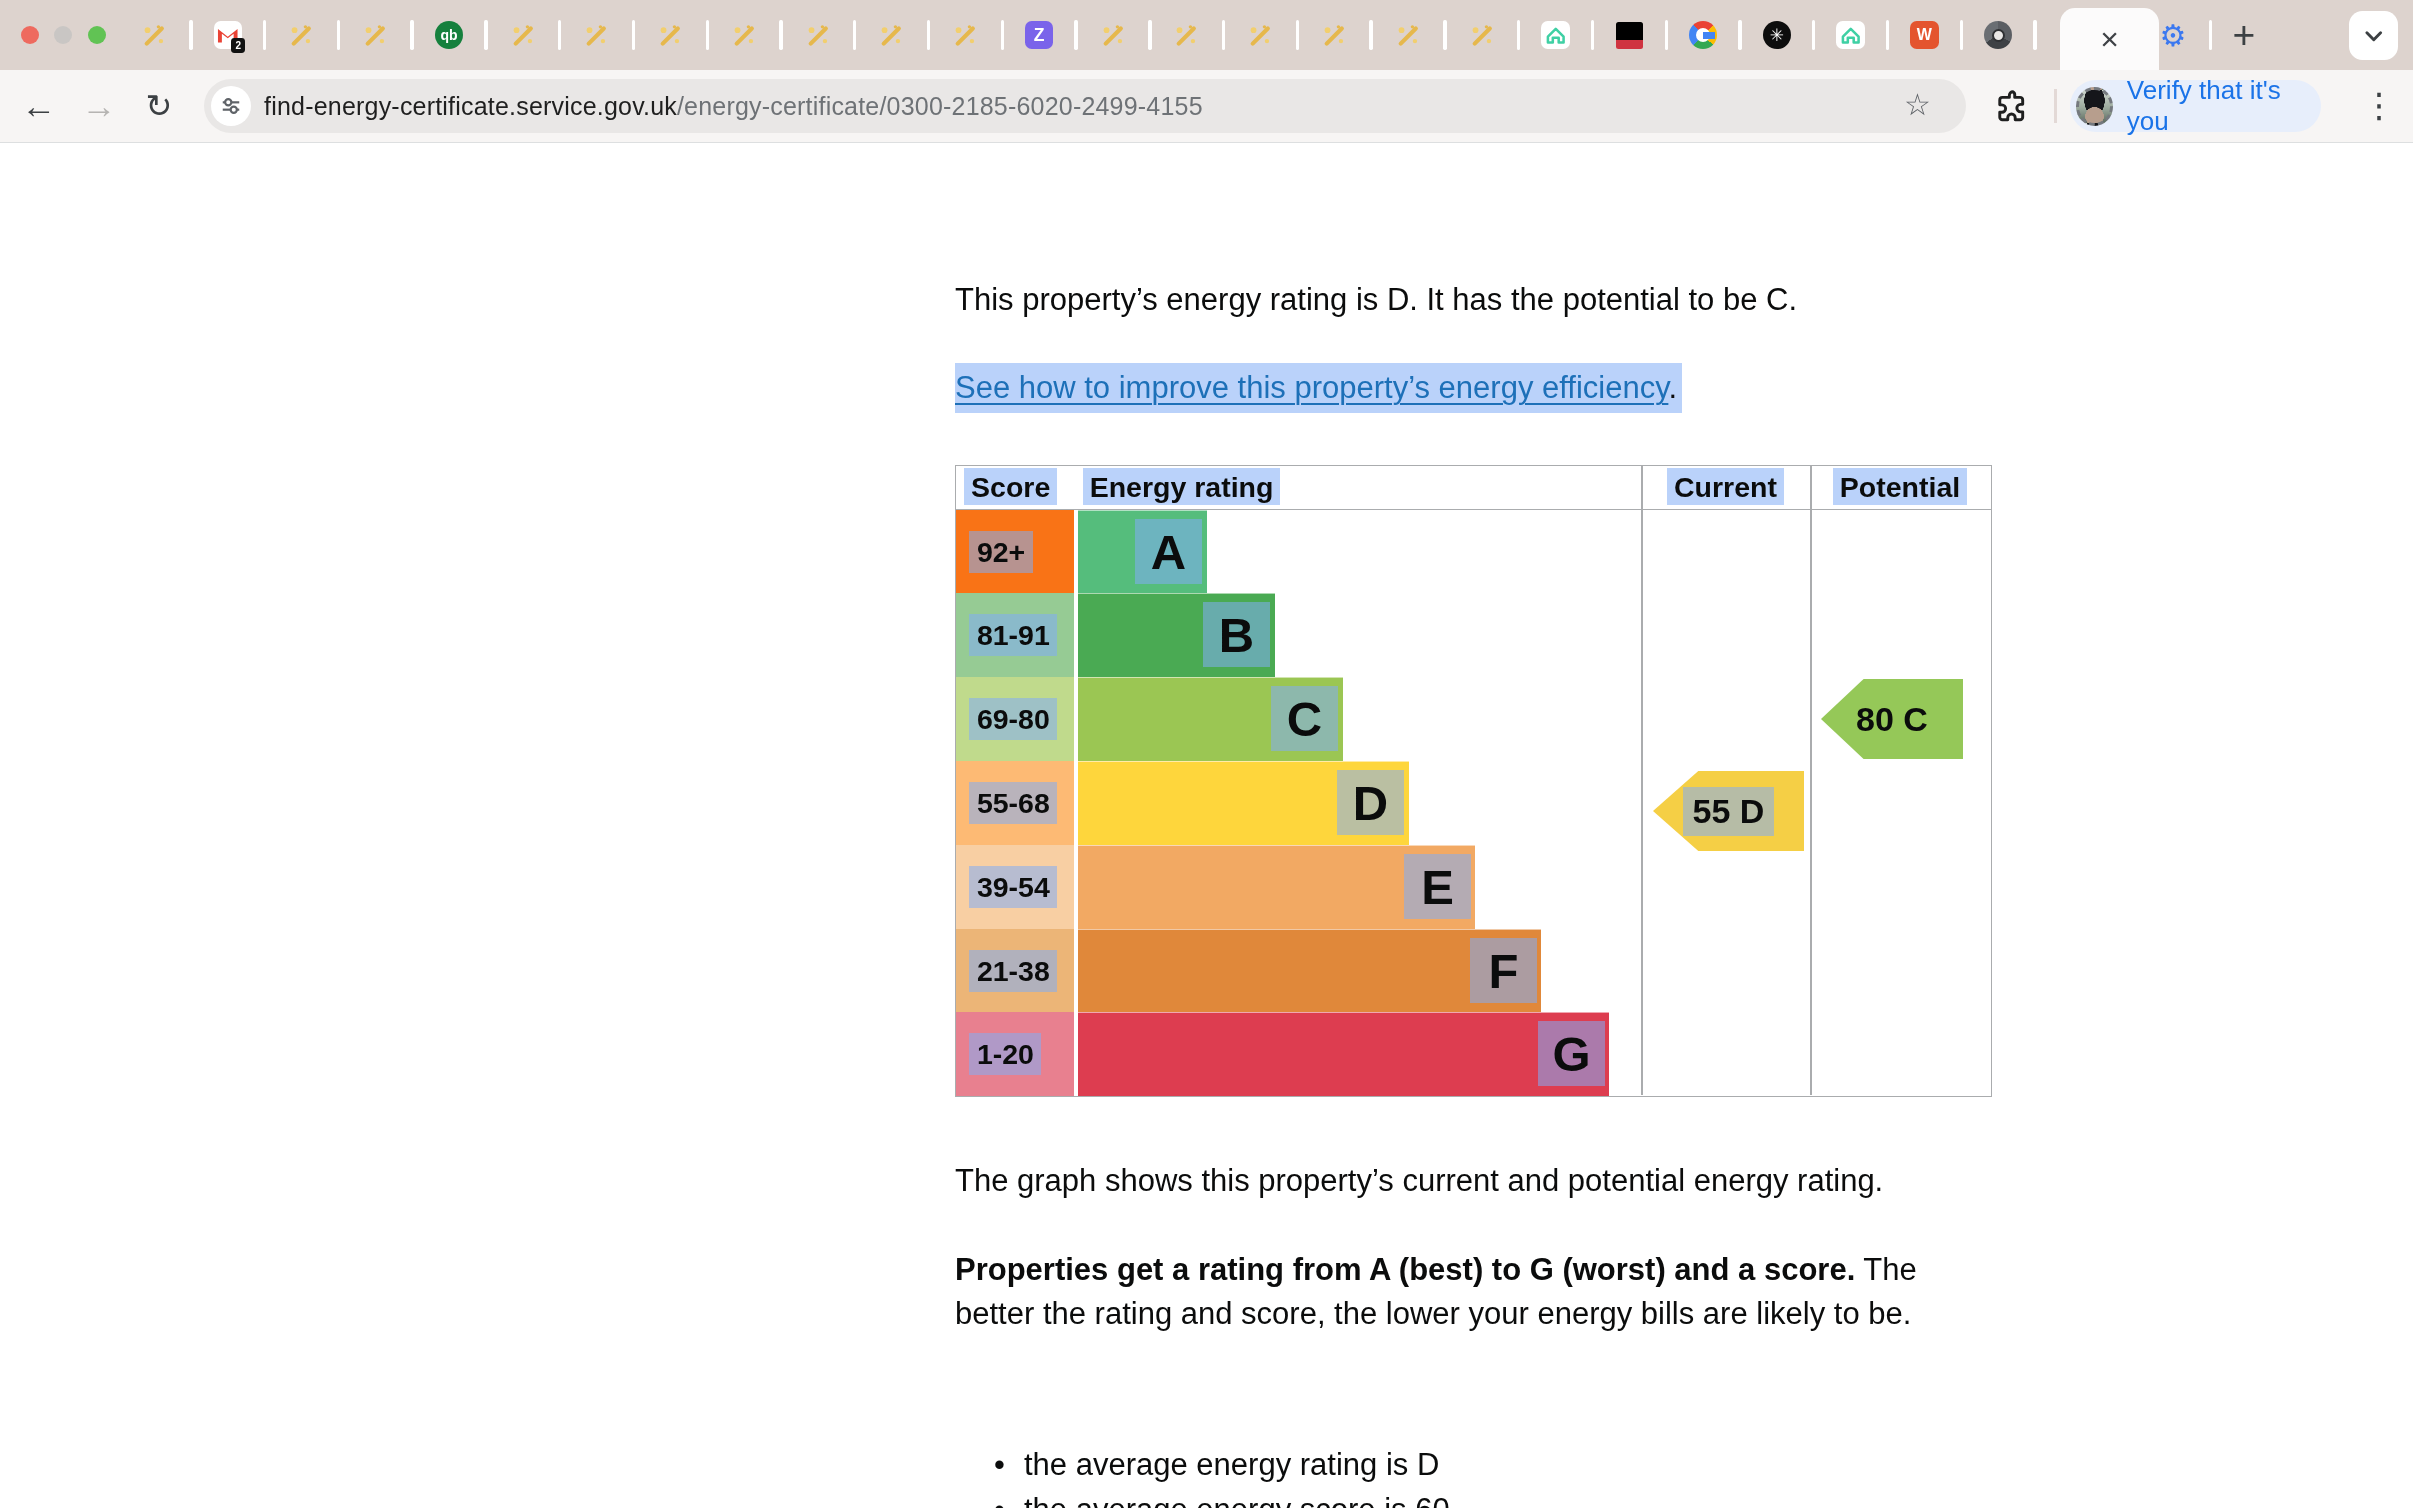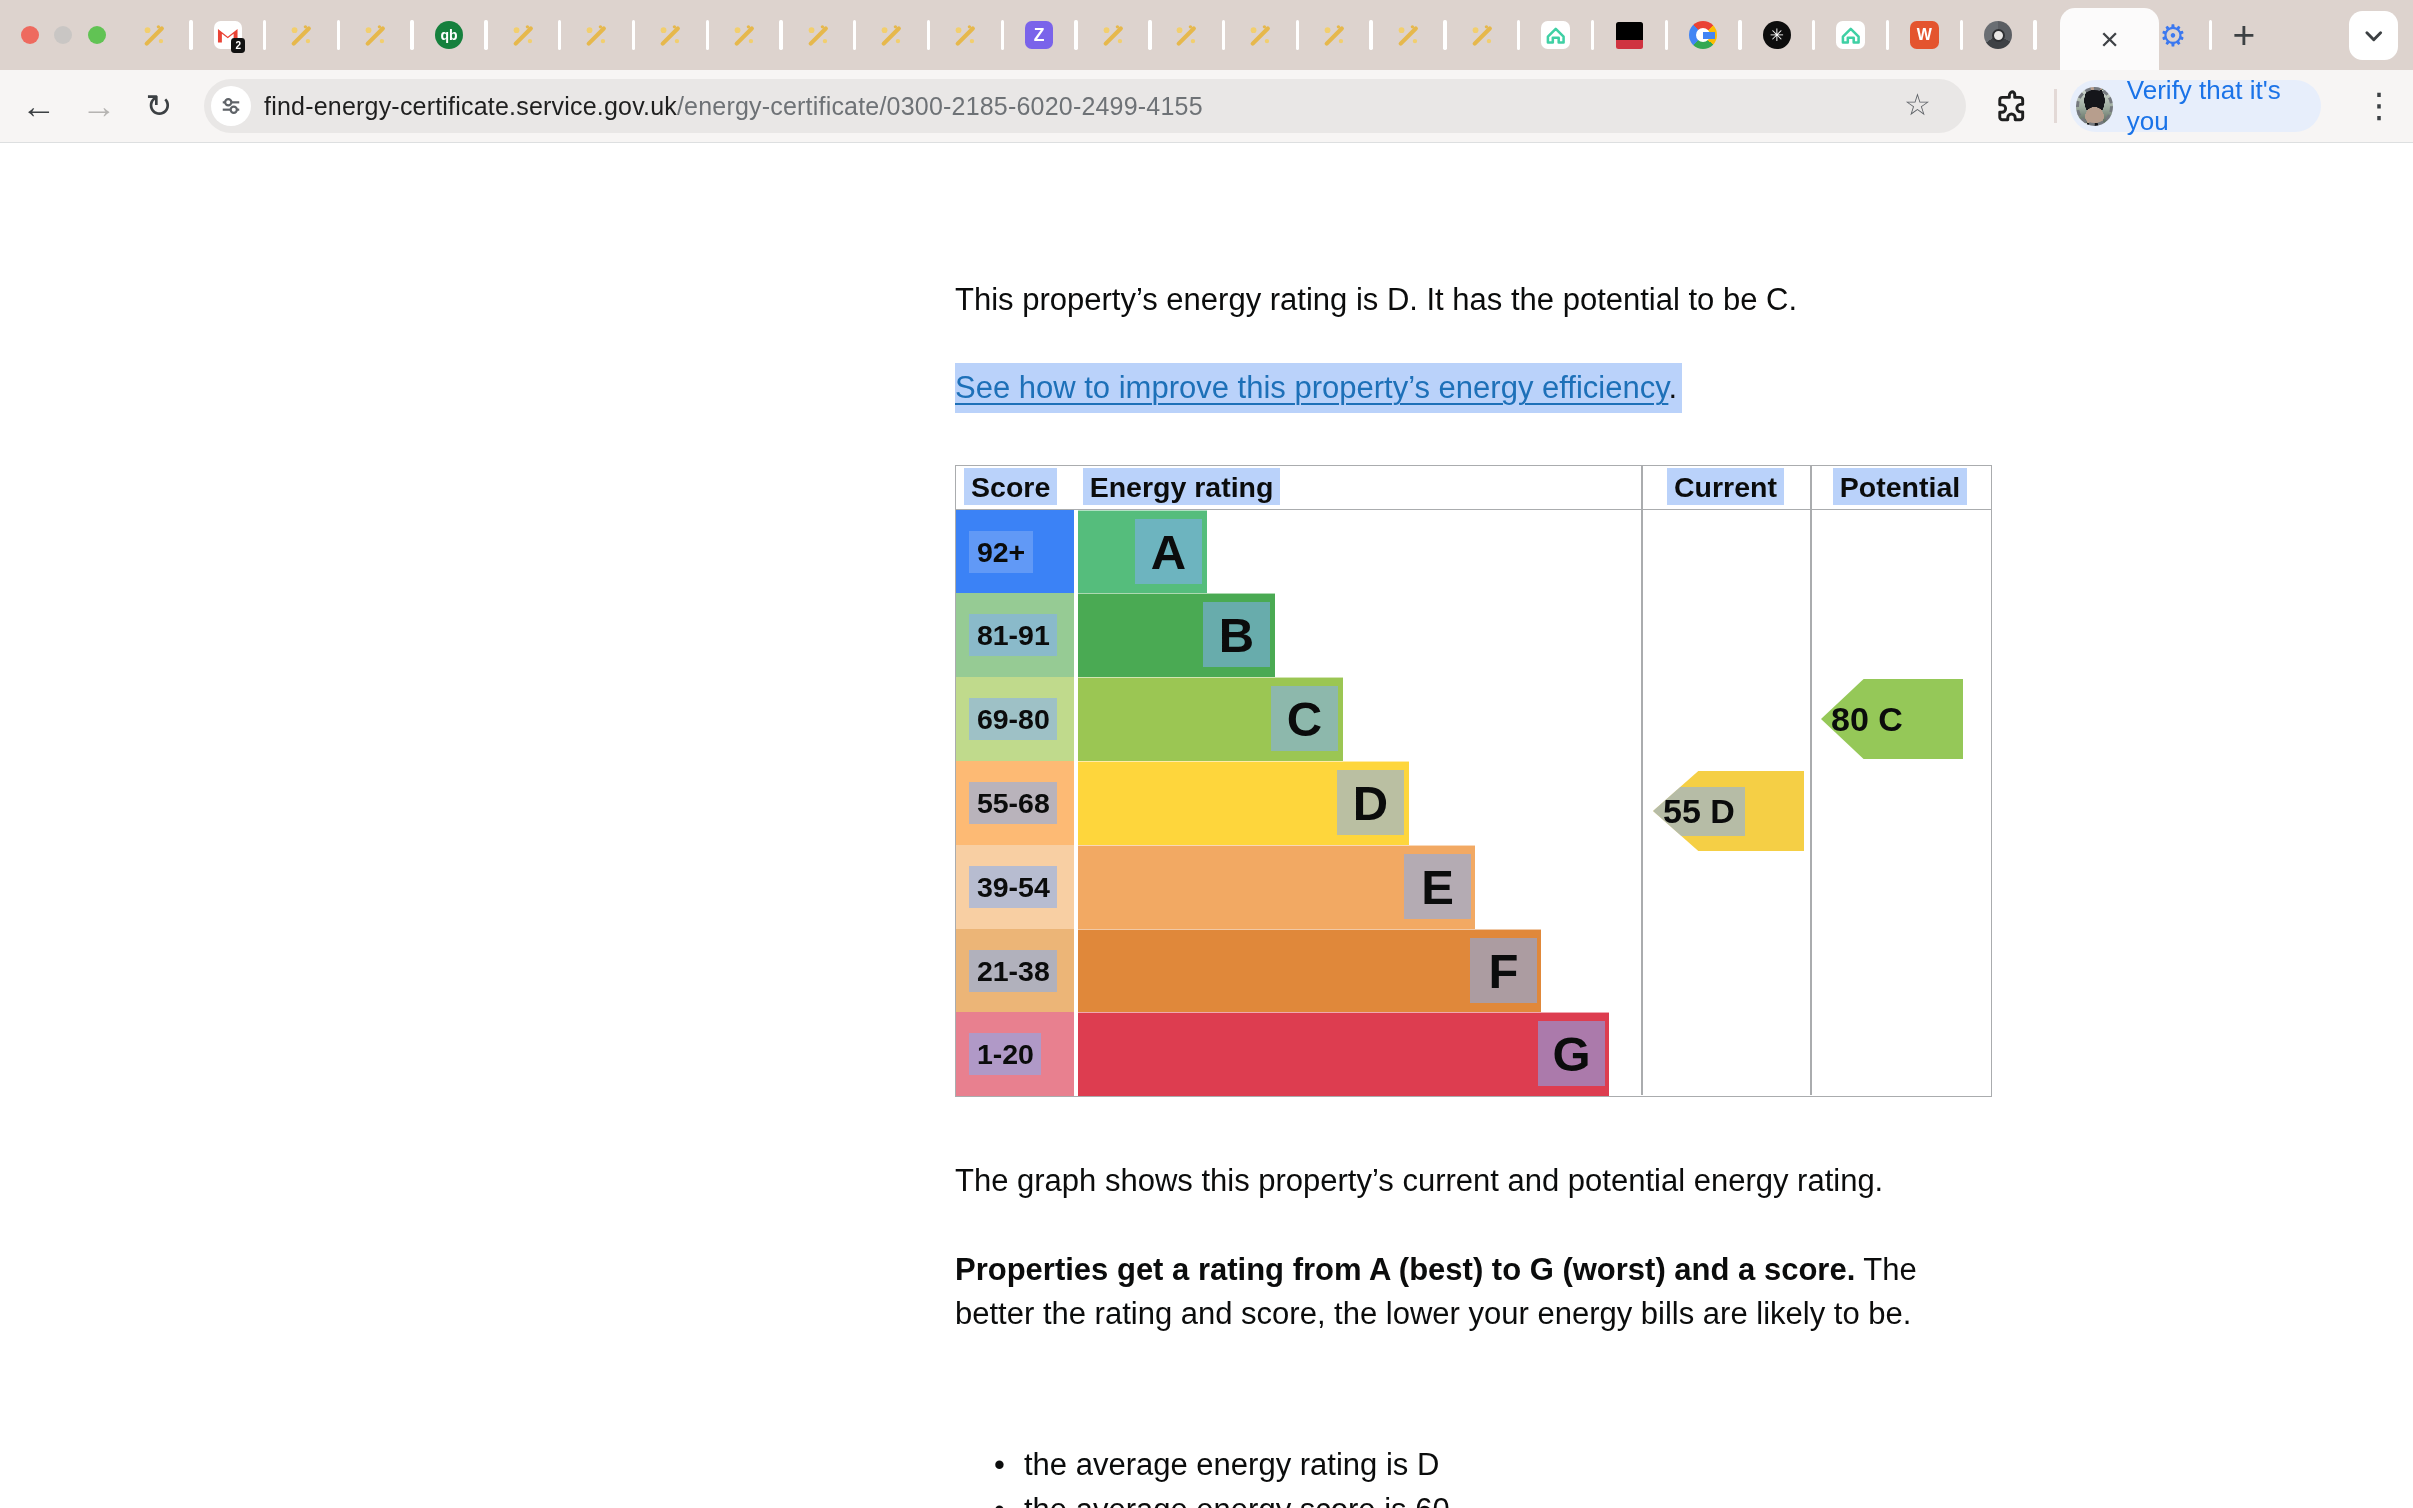--- a/index.html
+++ b/index.html
@@ -88,21 +88,21 @@
   .h-current { left:685px; width:169px; text-align:center; }
   .h-potential { left:854px; width:180px; text-align:center; }
   .vline { position:absolute; top:0; width:1.7px; height:629px; background:#aaacae; }
   .vl-1 { left:685px; } .vl-2 { left:854px; }
   .brow { position:absolute; left:0; width:685px; height:84px; }
   .bscore { position:absolute; left:0; top:0; width:118px; height:84px; display:flex; align-items:center; padding-left:13.4px; }
   .bscore .sel { font-size:28.5px; font-weight:bold; padding:4.2px 7.5px; }
   .bbar { position:absolute; top:0; height:84px; border-top:1.7px solid rgba(255,255,255,0.55); }
   .bletter { position:absolute; top:9.2px; width:67px; height:65px; display:flex; align-items:center; justify-content:center;
     font-size:49px; font-weight:bold; color:#0b0c0c; background:rgba(130,173,245,0.55); }
-  .arrow { position:absolute; height:80px; display:flex; align-items:center; 
+  .arrow { position:absolute; height:80px; display:flex; align-items:center; justify-content:center;
     clip-path:polygon(0 50%, 30% 0, 100% 0, 100% 100%, 30% 100%); font-size:34px; font-weight:bold; color:#0b0c0c; }
   .arrow-current { left:697px; width:151px;margin-top:8px; }
   .arrow-potential { left:865px; width:142px; }
   .arrow .sel { padding:5px 10px; }
   .arrow .plain { padding:5px 10px; }
 
   .caption { left:955px; top:1014px; }
   .rating-para { left:955px; top:1103px; width:1048px; }
   .regions { left:955px; top:1234px; }
   .bullets { left:955px; top:1297px; margin:0; padding:0; list-style:none; width:1048px; }
@@ -439,21 +439,21 @@
 
       <div class="epc-head">
         <div class="hcell h-score"><span class="sel">Score</span></div>
         <div class="hcell h-rating"><span class="sel">Energy rating</span></div>
         <div class="hcell h-current"><span class="sel">Current</span></div>
         <div class="hcell h-potential"><span class="sel">Potential</span></div>
       </div>
 
       <div>
           <div class="brow" style="top: 44px;">
-            <div class="bscore" style="background: #3b82f6;">
+            <div class="bscore" style="background: #f97316;">
               <span class="sel">92+</span>
             </div>
             <div class="bbar" style="left: 122px; width: 129px; background: rgb(85, 189, 124);"></div>
             <div class="bletter" style="left: 179px;">A</div>
           </div>
           <div class="brow" style="top: 127px;">
             <div class="bscore" style="background: rgb(150, 203, 148);">
               <span class="sel">81-91</span>
             </div>
             <div class="bbar" style="left: 122px; width: 197px; background: rgb(74, 170, 83);"></div>

